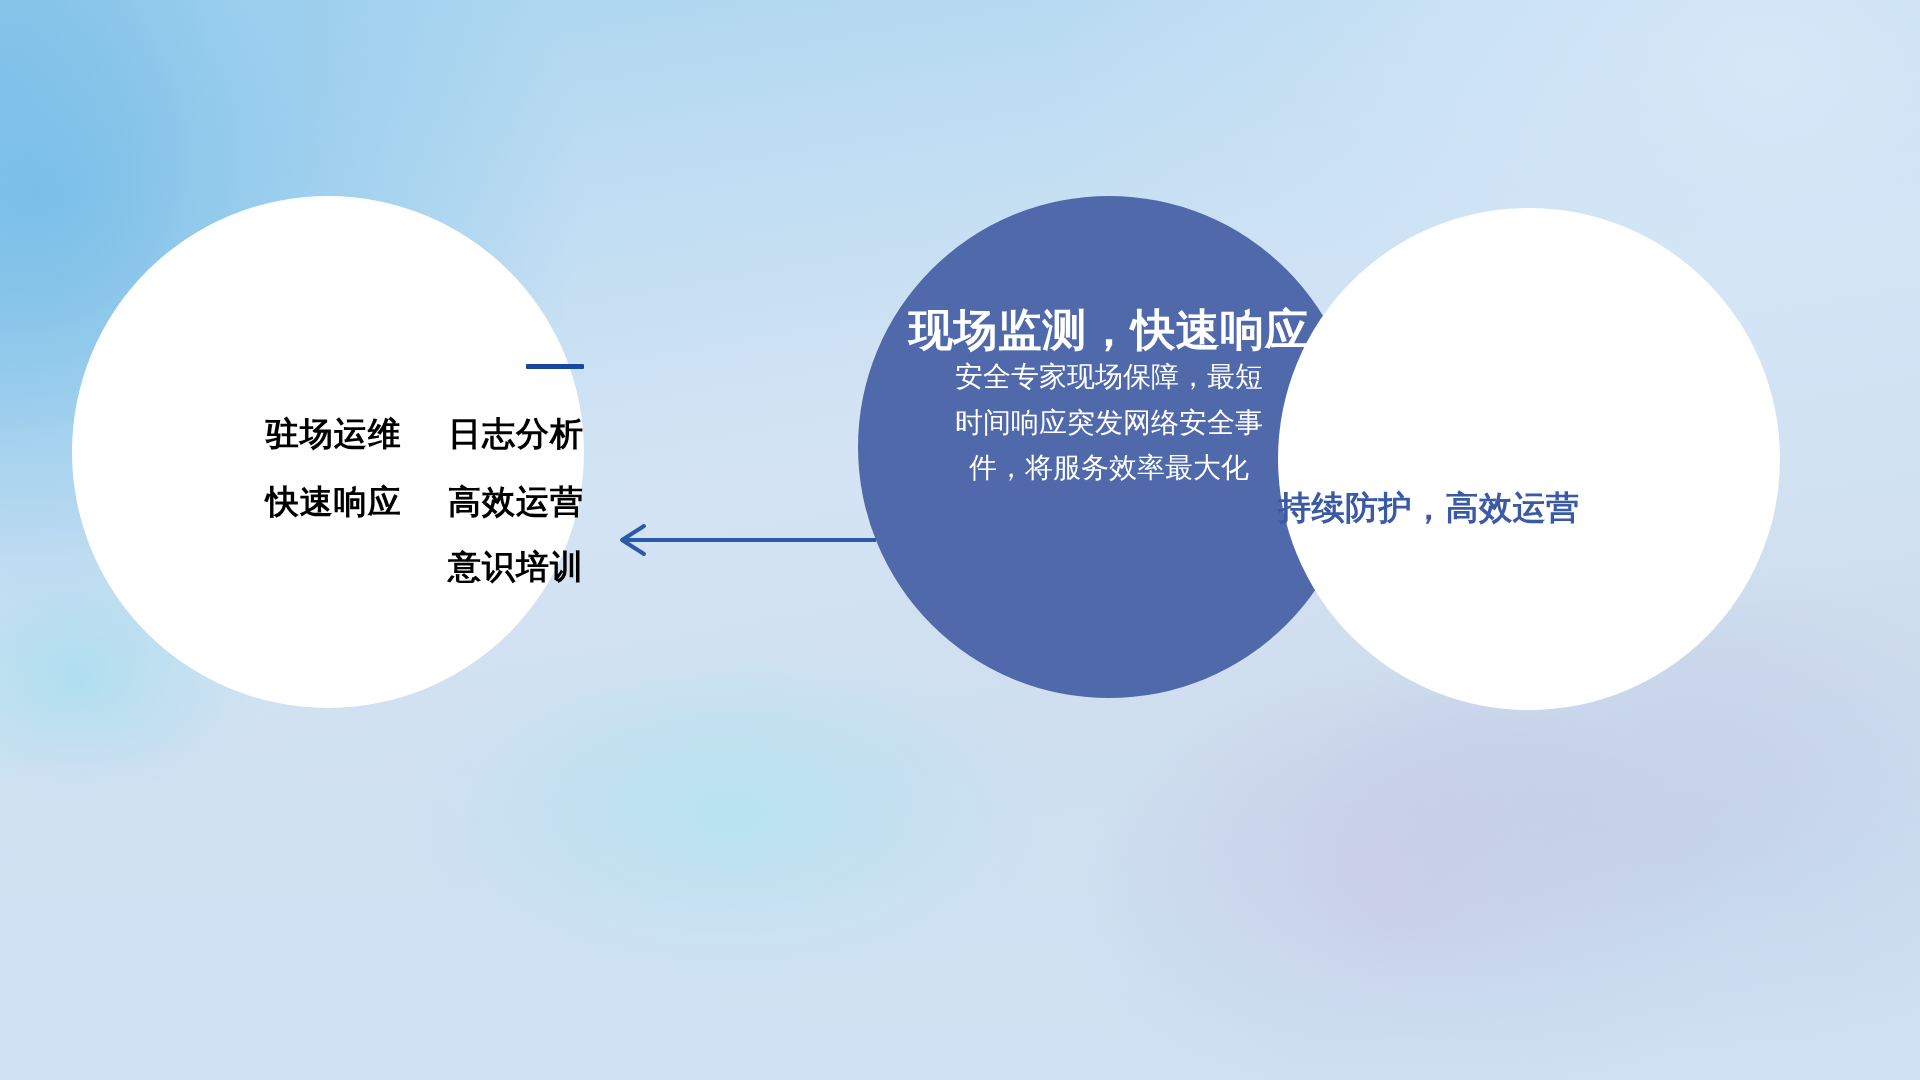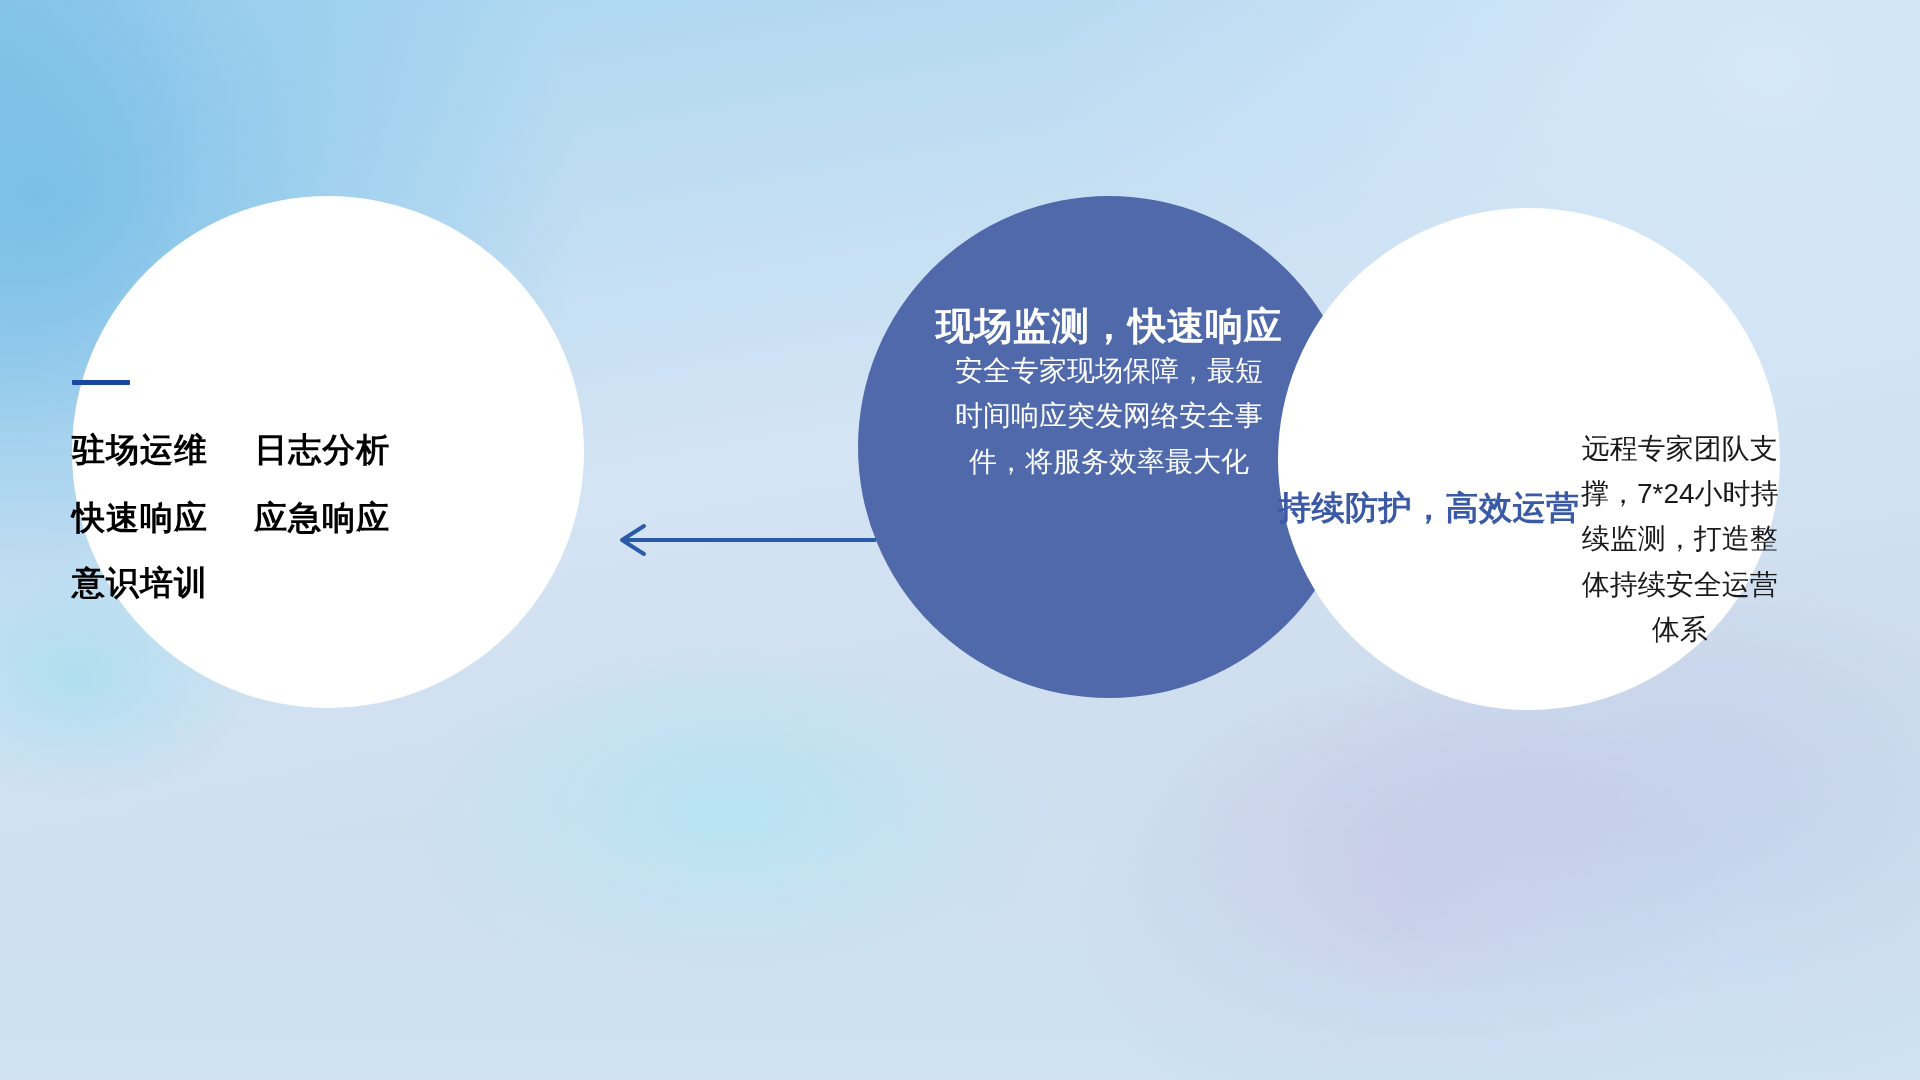--- a/index.html
+++ b/index.html
@@ -84,26 +84,26 @@
     top: 208px;
     width: 502px;
     height: 502px;
     background: #ffffff;
   }
 
   
   #left-content {
     position: absolute;
     left: 0;
-    top: 16px;
+    top: 0;
     width: 512px;
     height: 512px;
     display: flex;
     flex-direction: column;
-    align-items: flex-start;
+    align-items: flex-end;
     justify-content: flex-start;
     padding-top: 168px;
     box-sizing: border-box;
   }
   #left-divider {
     width: 58px;
     height: 5px;
     background: #17479e;
     border-radius: 1px;
     margin-bottom: 48px;
@@ -131,21 +131,21 @@
     display: flex;
     flex-direction: column;
     align-items: center;
     padding-top: 110px;
     box-sizing: border-box;
     z-index: 2;
   }
   #mid-title {
     color: #ffffff;
     font-weight: bold;
-    font-size: 38px;
+    font-size: 44px;
     line-height: 1.1;
     letter-spacing: 0.5px;
     white-space: nowrap;
   }
   #mid-body {
     color: #ffffff;
     font-size: 28px;
     line-height: 1.62;
     text-align: center;
     width: 330px;
@@ -212,21 +212,21 @@
 
       <div class="left-line">
         <span>驻场运维</span>
         <span class="gap-sp"></span>
         <span>日志分析</span>
       </div>
 
       <div class="left-line">
         <span>快速响应</span>
         <span class="gap-sp"></span>
-        <span>应急响应</span>
+        <span>高效运营</span>
       </div>
 
       <div class="left-line" id="left-line-3">意识培训</div>
     </div>
   </div>
 
   <svg id="arrow" viewBox="0 0 276 40" xmlns="http://www.w3.org/2000/svg">
     <line x1="26" y1="20" x2="276" y2="20" stroke="#2b5aa8" stroke-width="4"></line>
     <polyline points="44,6 22,20 44,34" fill="none" stroke="#2b5aa8" stroke-width="4" stroke-linecap="round" stroke-linejoin="round"></polyline>
   </svg>
@@ -234,17 +234,16 @@
   <div class="circle" id="circle-mid">
     <div id="mid-content">
       <div id="mid-title">现场监测，快速响应</div>
       <div id="mid-body">安全专家现场保障，最短时间响应突发网络安全事件，将服务效率最大化</div>
     </div>
   </div>
 
   <div class="circle" id="circle-right">
     <div id="right-content">
       <div id="right-title">持续防护，高效运营</div>
-      <div id="right-body">远程专家团队支撑，7*24小时持续监测，打造整体持续安全运营体系</div>
     </div>
   </div>
 
 </div>
 
 </body></html>

